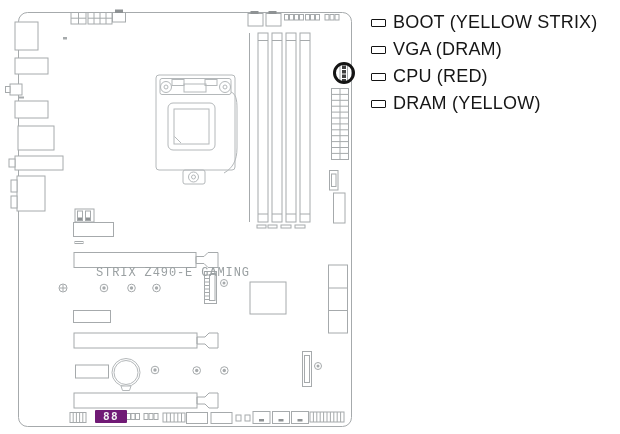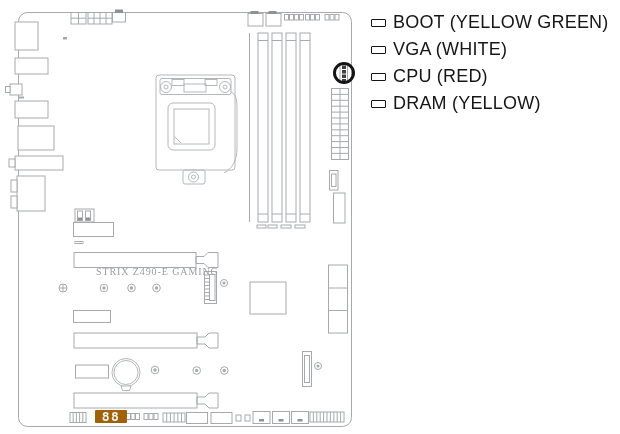--- a/index.html
+++ b/index.html
@@ -15,28 +15,28 @@
     display:inline-block;width:13px;height:6px;border:1.7px solid #141414;
     margin-right:7px;border-radius:1px;background:#ffffff;flex:0 0 auto;
   }
   .legend-label{
     font-size:18px;line-height:21px;color:#161616;white-space:nowrap;
     letter-spacing:0.2px;
   }
   
   #model-text{
     position:absolute;left:96px;top:266px;
-    font-family:Liberation Serif, serif;font-size:10px;
+    font-family:Liberation Mono, monospace;font-size:12px;
     color:#9aa0a2;letter-spacing:0.9px;white-space:nowrap;
   }
   
   #qcode{
     position:absolute;left:95px;top:410px;width:32px;height:13px;
-    background:#a16207;color:#f4f4f4;text-align:center;
-    font-family:"DejaVu Sans Mono",monospace;font-size:13px;font-weight:bold;
+    background:#701a75;color:#f4f4f4;text-align:center;
+    font-family:"DejaVu Sans Mono",monospace;font-size:11px;font-weight:bold;
     line-height:13px;letter-spacing:1.5px;border-radius:1px;
   }
 </style>
 </head>
 <body>
 
 <div id="stage">
 
   <svg id="board-art" width="620" height="434" viewBox="0 0 620 434">
     <g fill="none" stroke="#a6aaac" stroke-width="1">
@@ -232,25 +232,25 @@
     </g>
   </svg>
 
   <div id="model-text">STRIX Z490-E GAMING</div>
 
   <div id="qcode">88</div>
 
   <div id="legend">
     <div class="legend-row">
       <span class="led-box"></span>
-      <span class="legend-label">BOOT (YELLOW GREEN)</span>
-    </div>
-    <div class="legend-row">
-      <span class="led-box"></span>
-      <span class="legend-label">VGA (WHITE)</span>
+      <span class="legend-label">BOOT (YELLOW STRIX)</span>
+    </div>
+    <div class="legend-row">
+      <span class="led-box"></span>
+      <span class="legend-label">VGA (DRAM)</span>
     </div>
     <div class="legend-row">
       <span class="led-box"></span>
       <span class="legend-label">CPU (RED)</span>
     </div>
     <div class="legend-row">
       <span class="led-box"></span>
       <span class="legend-label">DRAM (YELLOW)</span>
     </div>
   </div>

